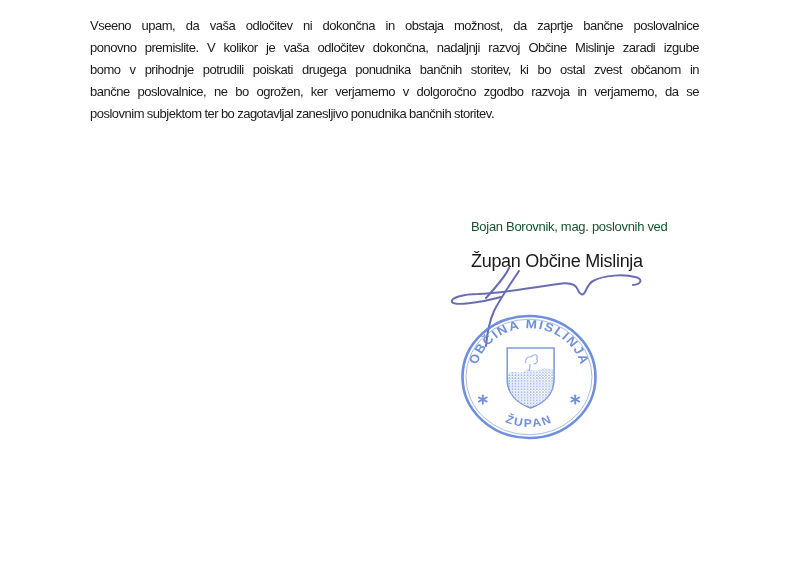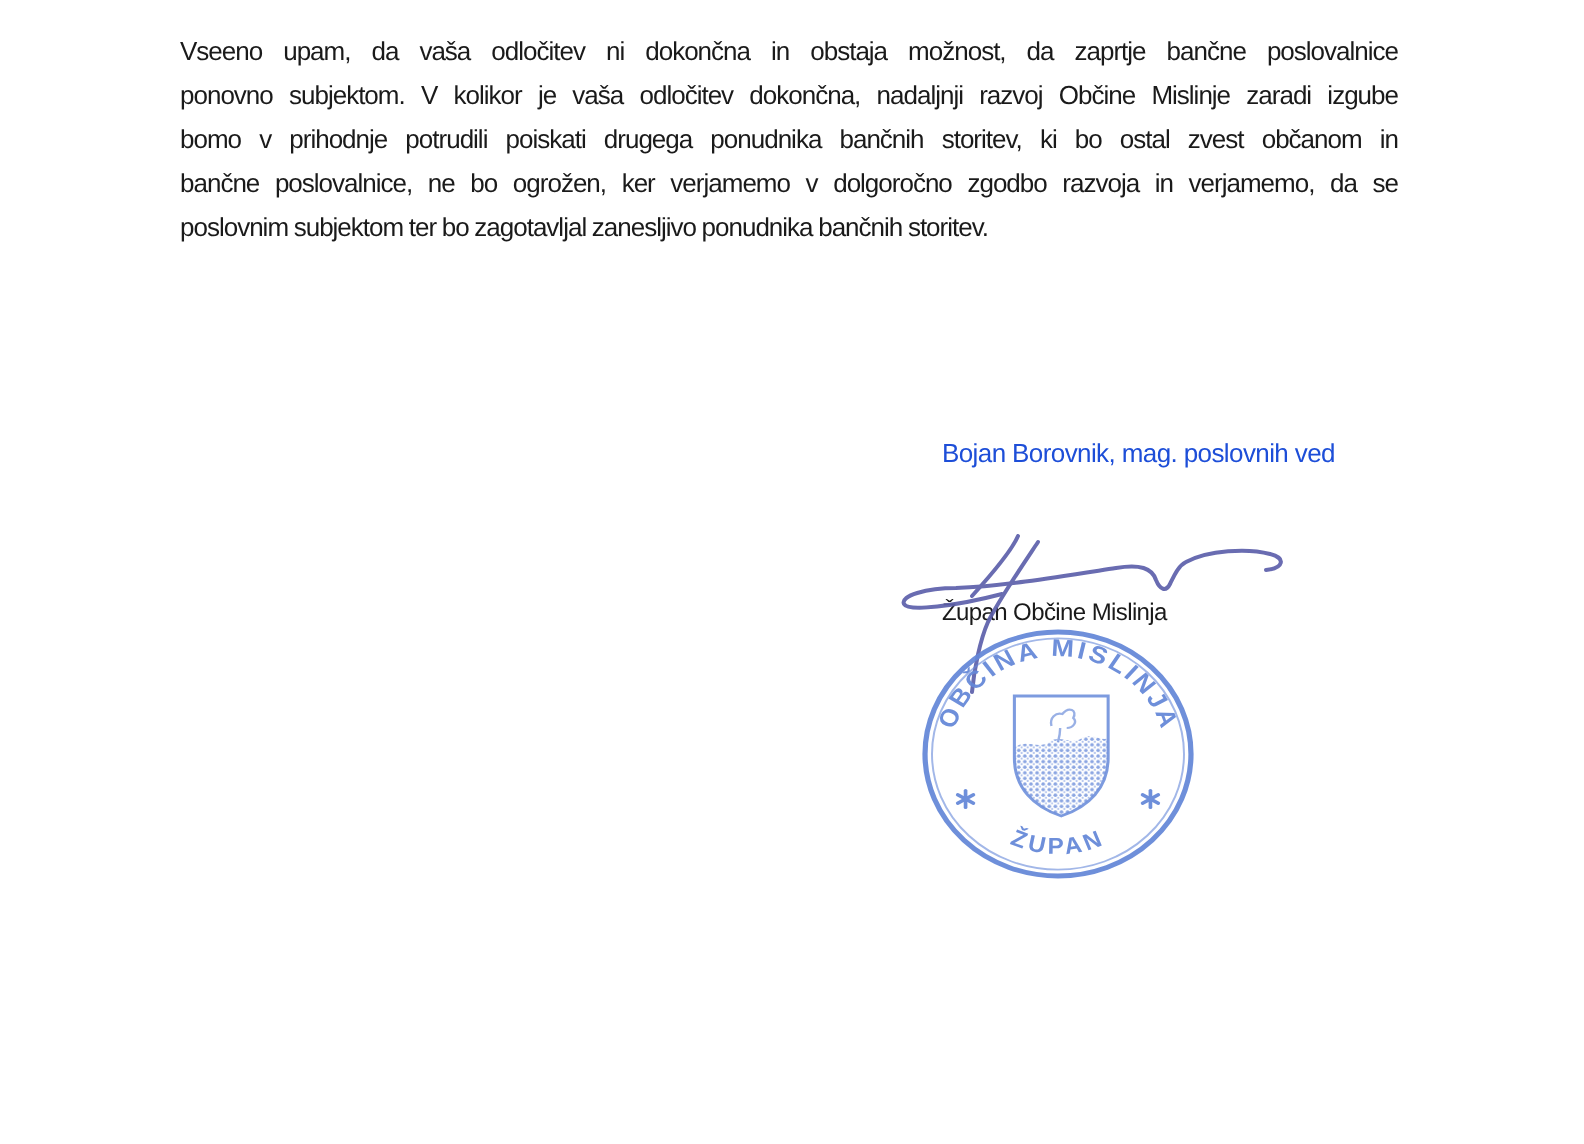--- a/index.html
+++ b/index.html
@@ -17,41 +17,41 @@
     font-size:13px;
     line-height:22px;
     letter-spacing:-0.5px;
     word-spacing:-0.3px;
     color:#1a1a1a;
   }
   .body-line{white-space:normal;}
   .body-line.just{text-align:justify;text-align-last:justify;}
   .sig-name{
     position:absolute;left:471px;top:219px;
-    font-size:13px;letter-spacing:-0.3px;color:#1d4ed8;
+    font-size:13px;letter-spacing:-0.3px;color:#14532d;
   }
   .sig-title{
     position:absolute;left:471px;top:251px;
-    font-size:12px;letter-spacing:-0.3px;color:#1a1a1a;margin-top:48px;
+    font-size:18px;letter-spacing:-0.3px;color:#1a1a1a;
   }
   .signature-svg{position:absolute;left:448px;top:264px;}
   .stamp-svg{position:absolute;left:454px;top:307px;}
   .stamp-text{
     font-family:"Liberation Sans", sans-serif;
     font-weight:700;
   }
 </style>
 </head>
 <body>
 
 <div class="page">
 
   <div class="body-text">
     <div class="body-line just">Vseeno upam, da vaša odločitev ni dokončna in obstaja možnost, da zaprtje bančne poslovalnice</div>
-    <div class="body-line just">ponovno subjektom. V kolikor je vaša odločitev dokončna, nadaljnji razvoj Občine Mislinje zaradi izgube</div>
+    <div class="body-line just">ponovno premislite. V kolikor je vaša odločitev dokončna, nadaljnji razvoj Občine Mislinje zaradi izgube</div>
     <div class="body-line just">bomo v prihodnje potrudili poiskati drugega ponudnika bančnih storitev, ki bo ostal zvest občanom in</div>
     <div class="body-line just">bančne poslovalnice, ne bo ogrožen, ker verjamemo v dolgoročno zgodbo razvoja in verjamemo, da se</div>
     <div class="body-line">poslovnim subjektom ter bo zagotavljal zanesljivo ponudnika bančnih storitev.</div>
   </div>
 
   <div class="sig-name">Bojan Borovnik, mag. poslovnih ved</div>
   <div class="sig-title">Župan Občine Mislinja</div>
 
   <svg class="signature-svg" width="200" height="92" viewBox="0 0 200 92" color="#5d60ab">
     <g fill="none" stroke="currentColor" stroke-width="2" stroke-linecap="round" stroke-linejoin="round" opacity="0.92">

